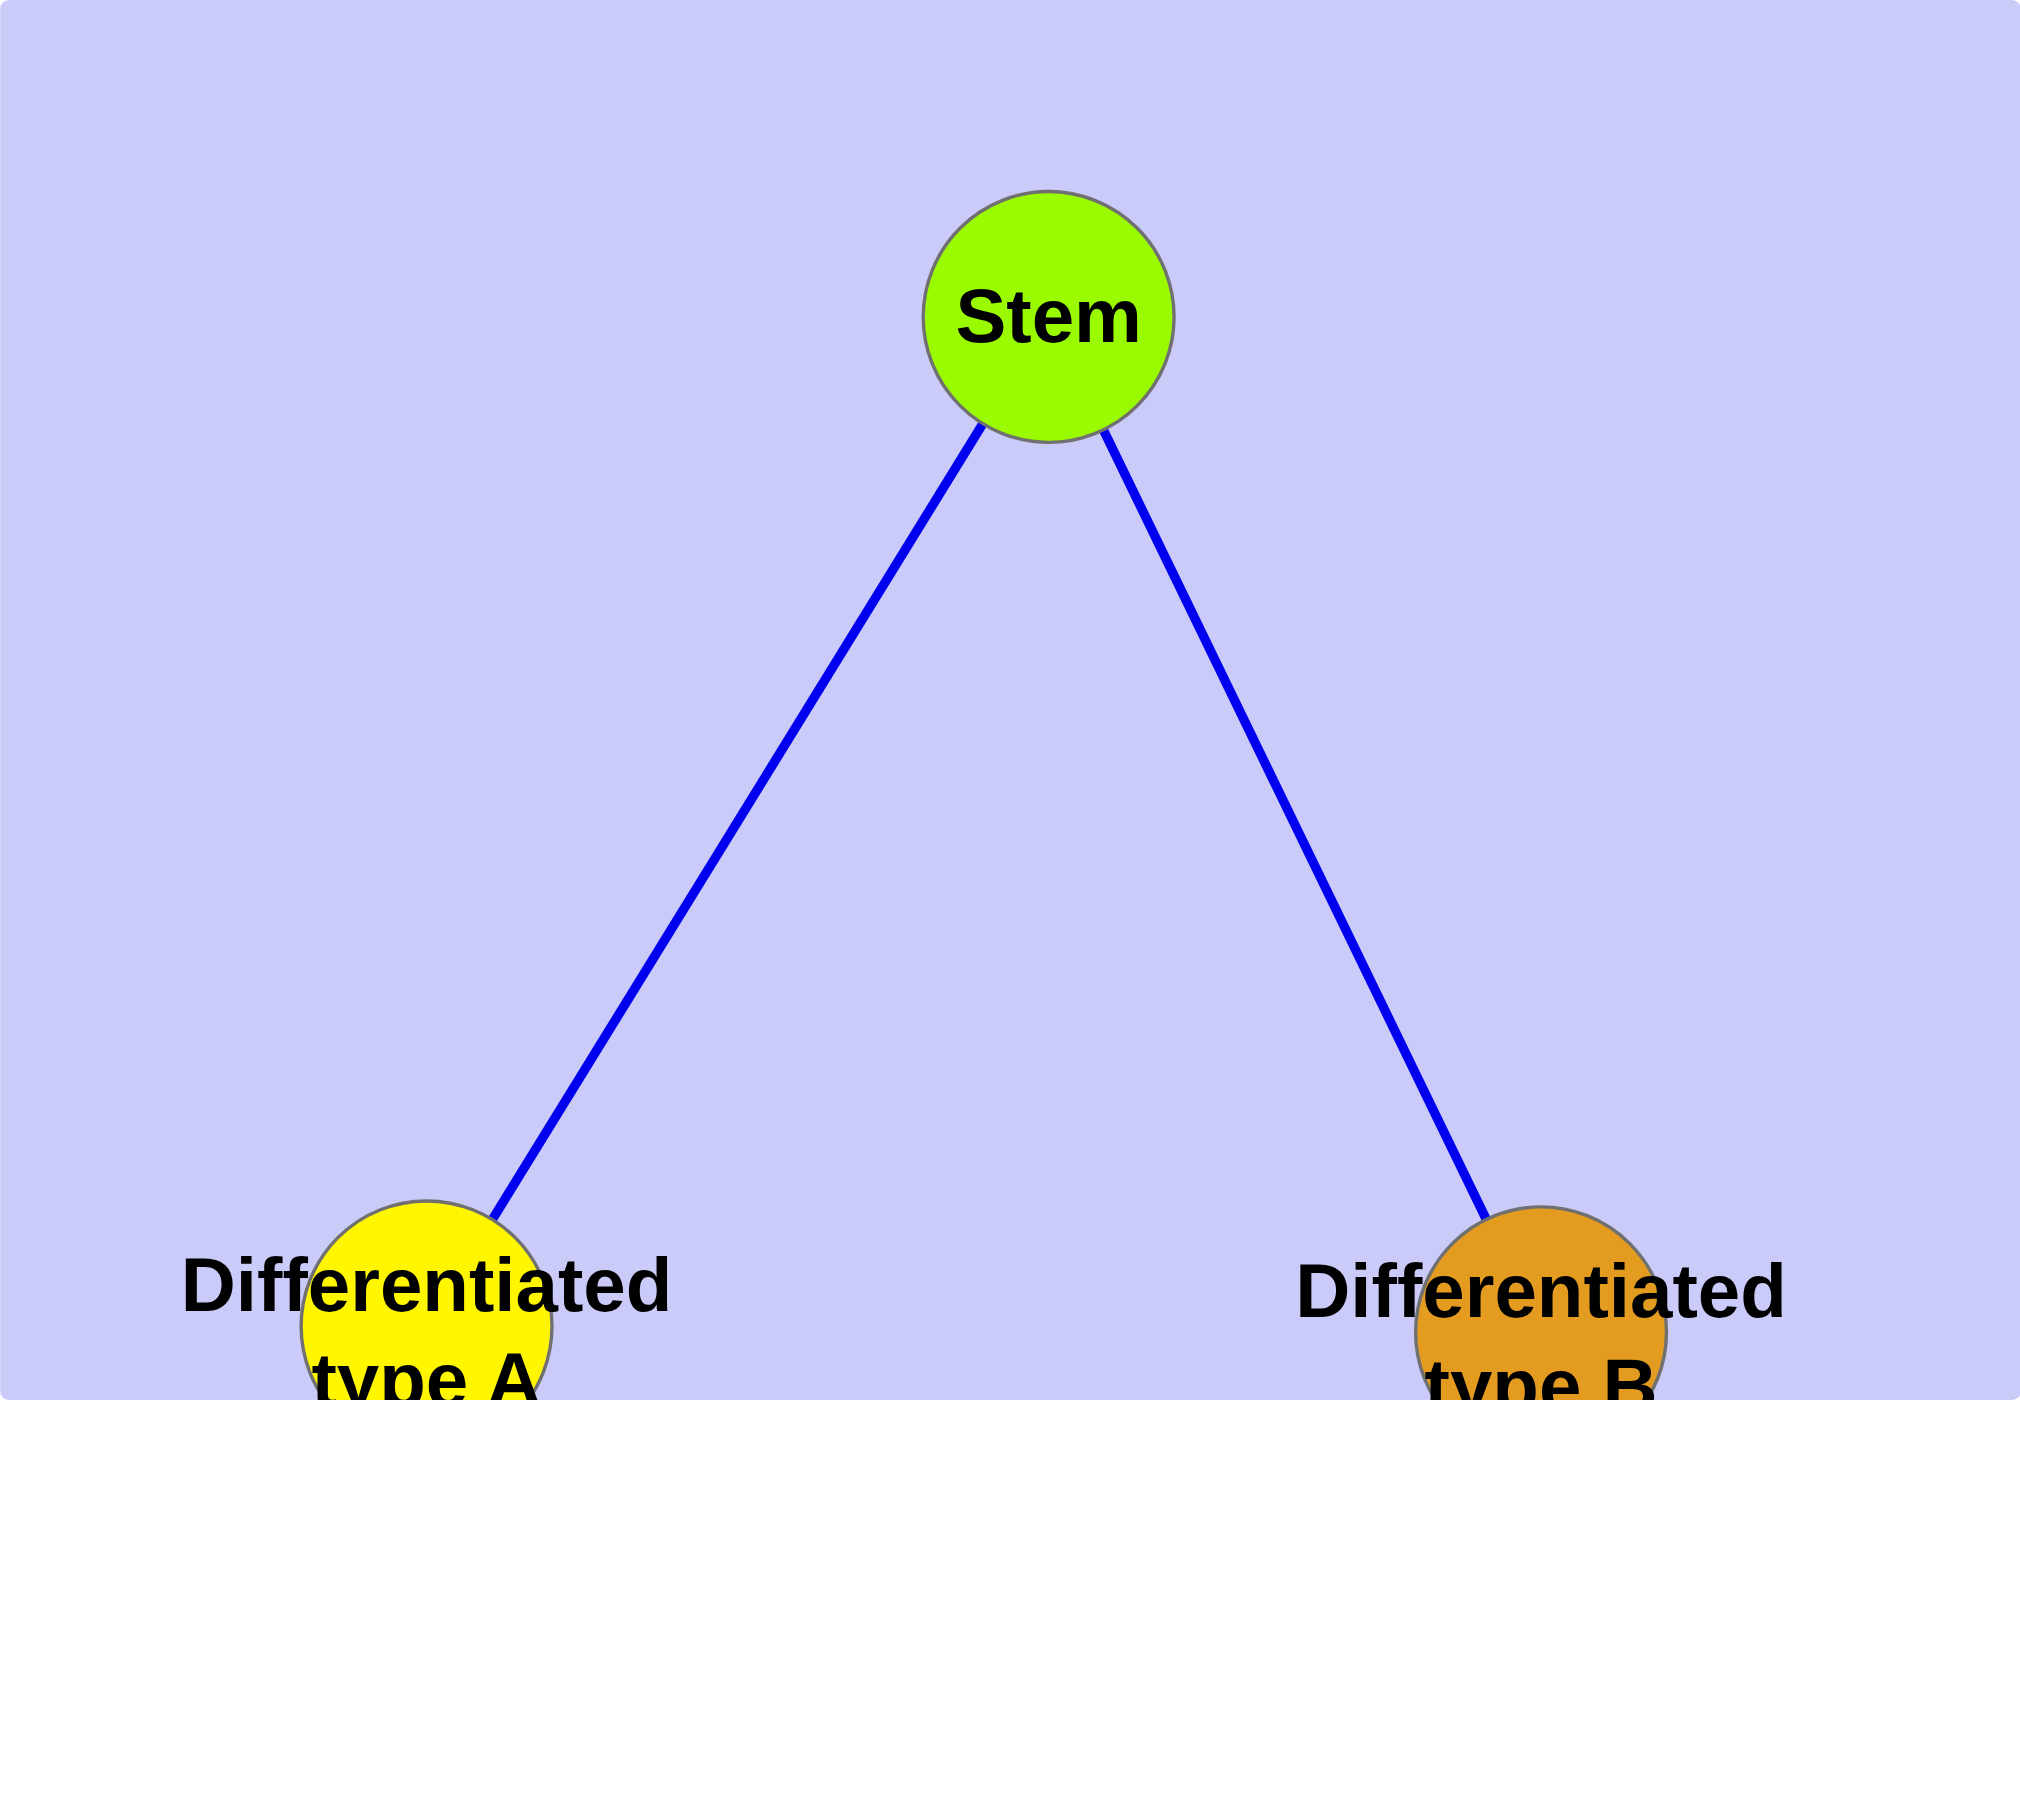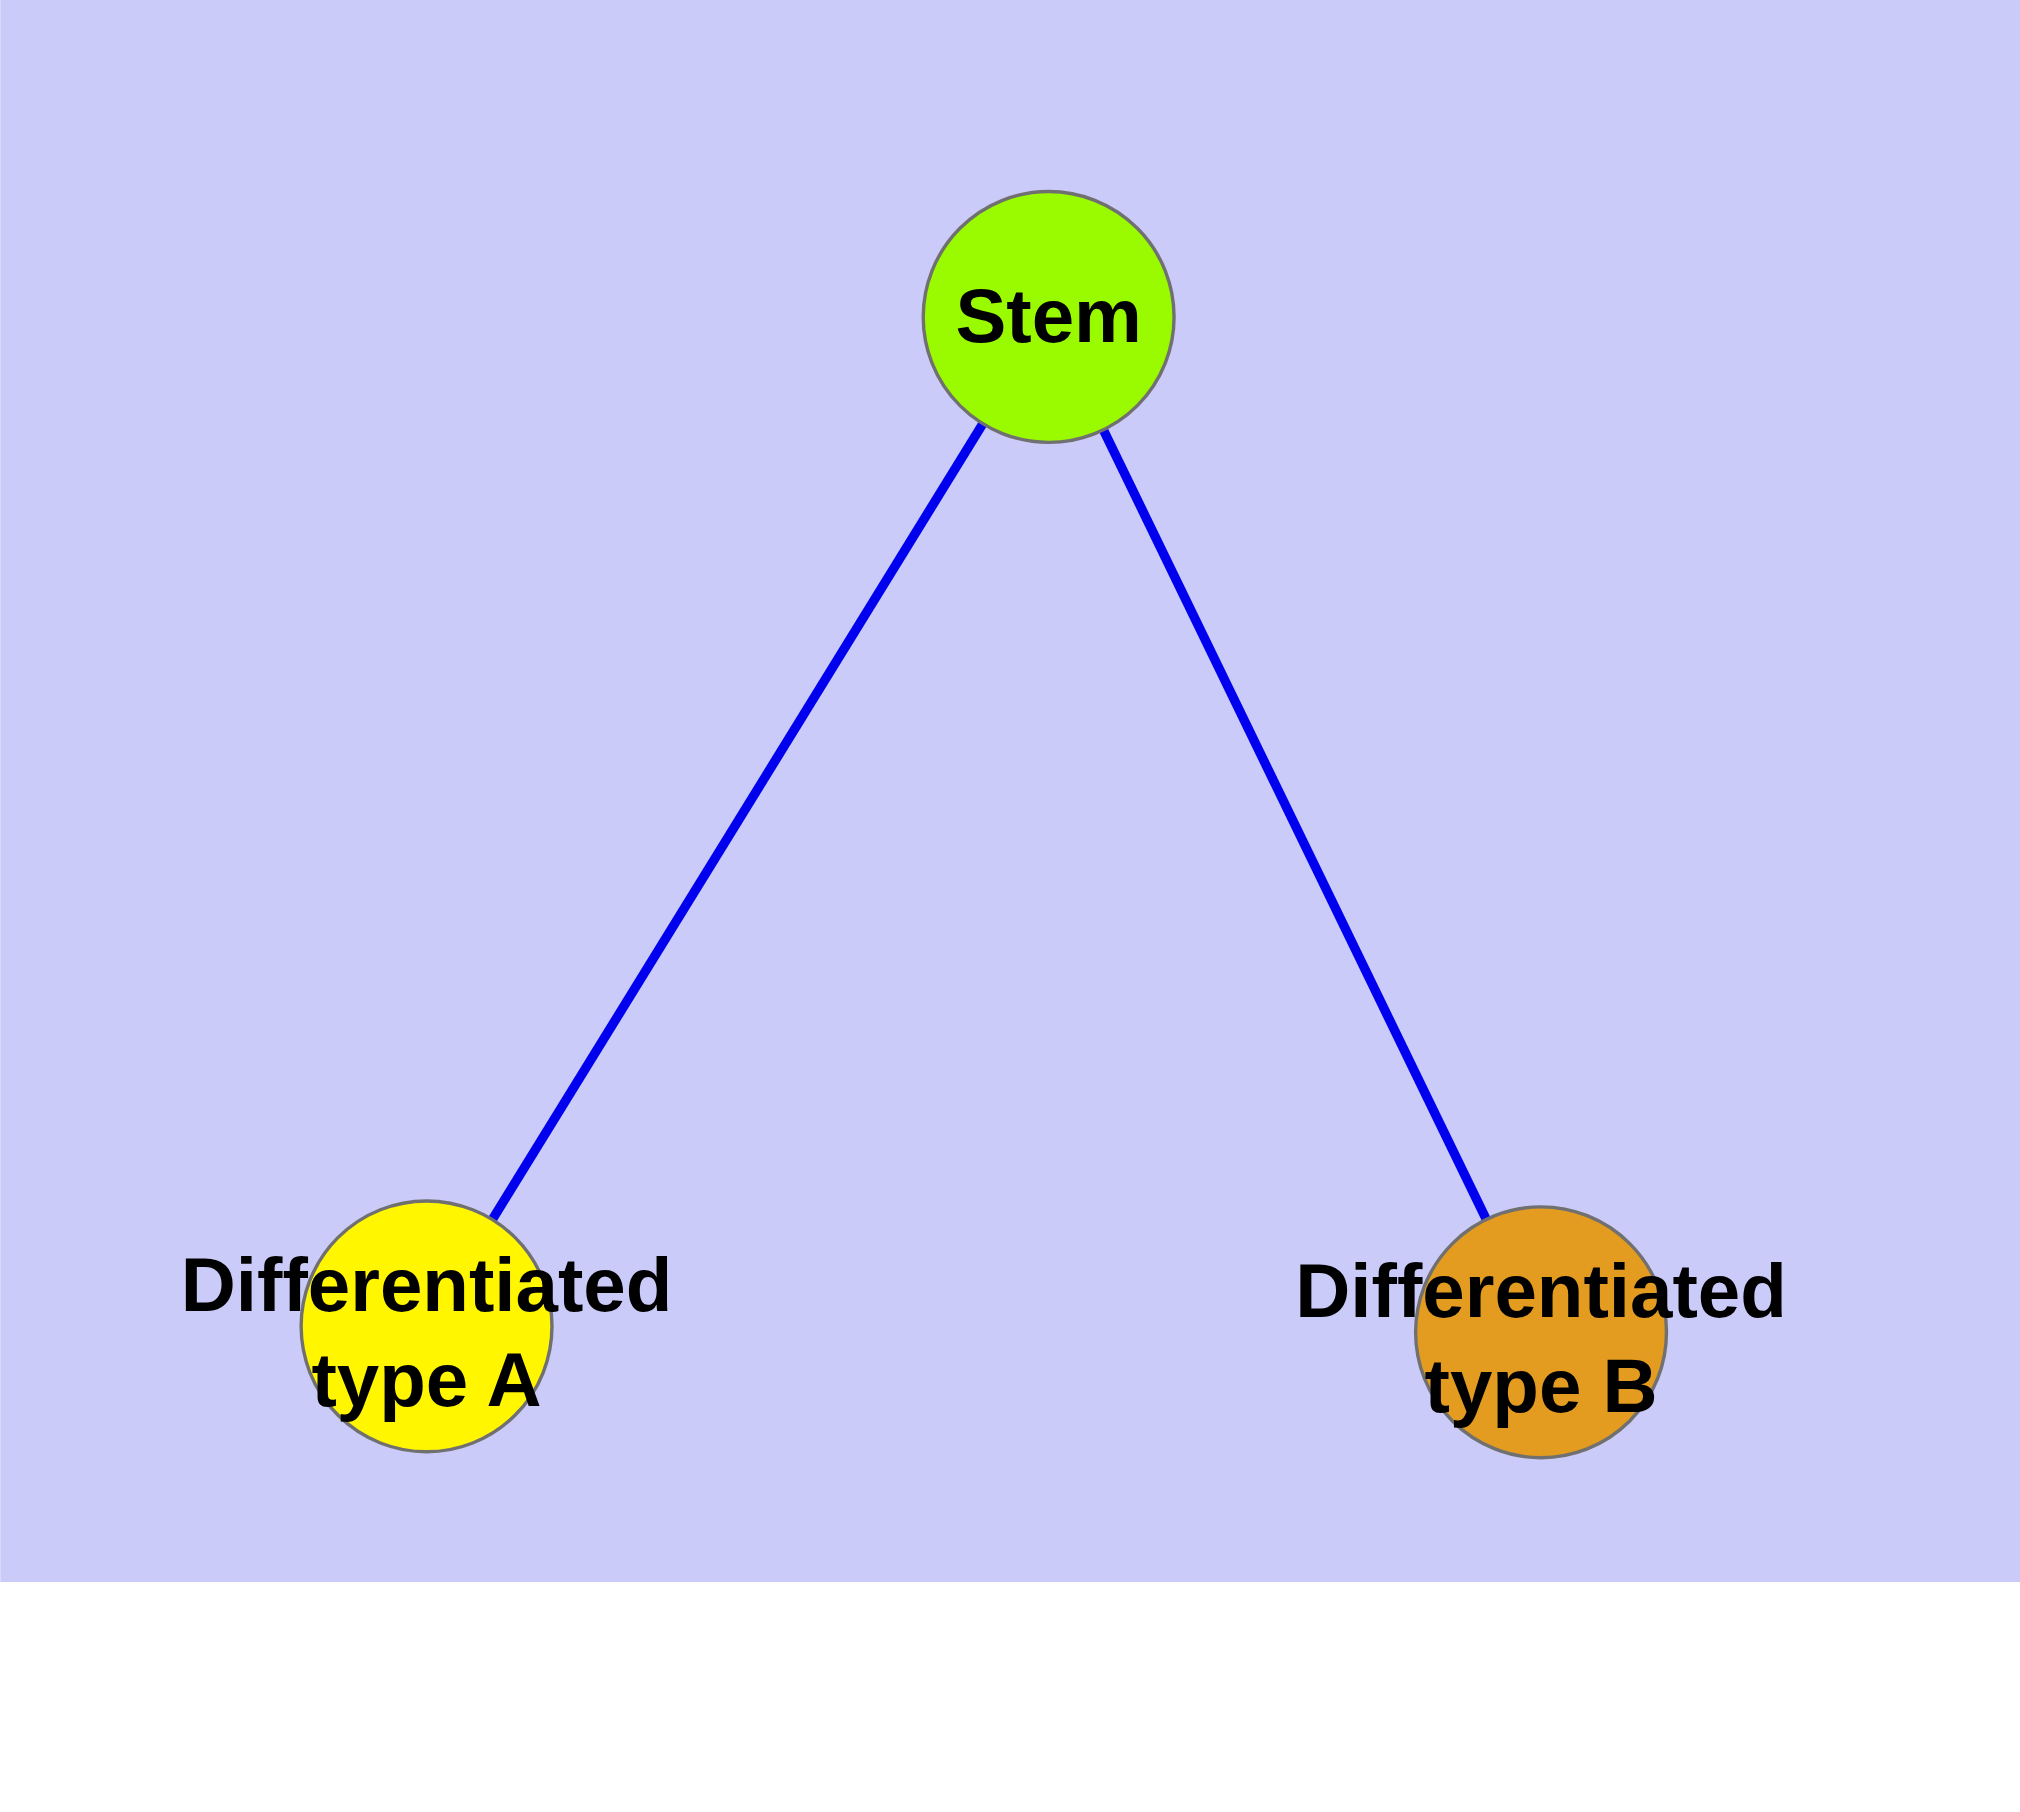--- a/index.html
+++ b/index.html
@@ -2,22 +2,23 @@
 <html style="font-size:13.6px"><head>
 <meta charset="utf-8">
 <style>
   html, body {
     margin: 0;
     padding: 0;
     background: #ffffff;
   }
   .canvas-wrap {
     width: 2021px;
-    height: 1582px;
+    height: 1400px;
     overflow: hidden;
+    border-radius: 9px;
   }
   svg {
     display: block;
   }
   .node-label {
     font-family: "Liberation Sans", sans-serif;
     font-weight: bold;
     font-size: 90px;
     text-anchor: middle;
   }

